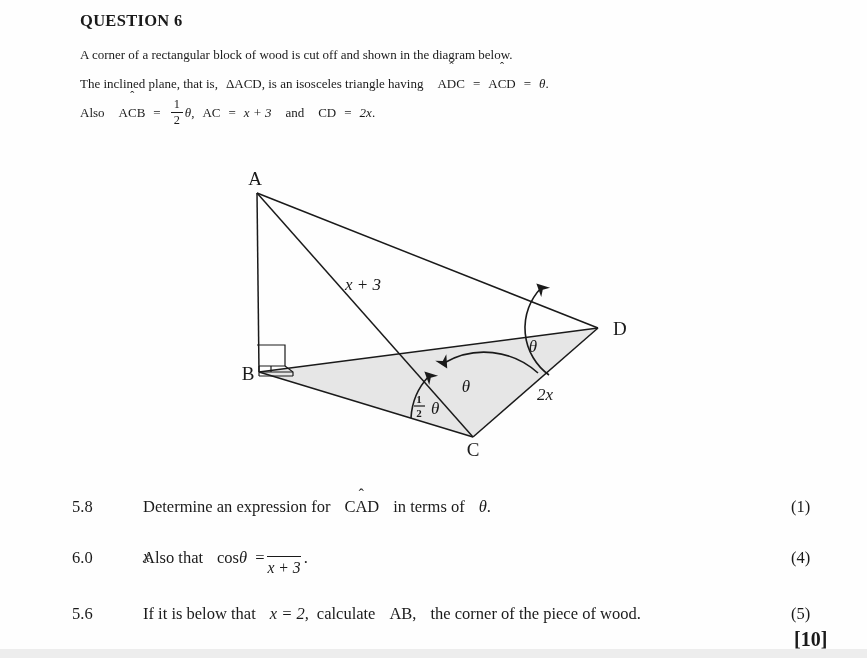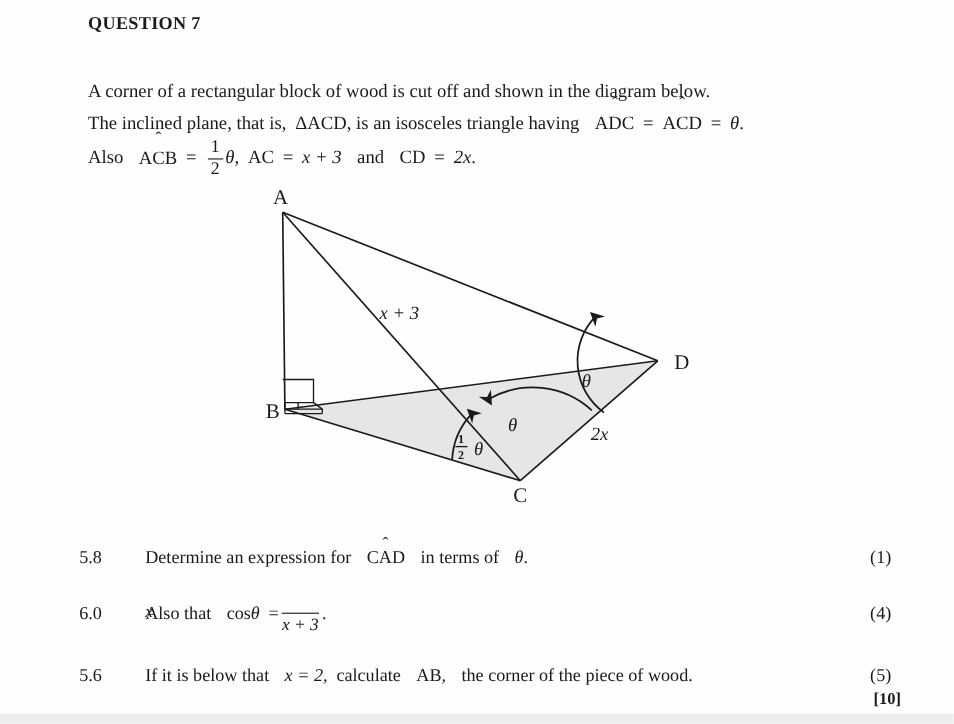--- a/index.html
+++ b/index.html
@@ -38,23 +38,23 @@
     top: 11px;
     font-size: 16.5px;
     font-weight: bold;
     letter-spacing: 0.3px;
   }
 
   
   .intro {
     position: absolute;
     left: 80px;
-    top: 68px;
+    top: 40px;
     width: 700px;
-    font-size: 17px;
+    font-size: 13px;
     line-height: 29px;
   }
   .intro .line { white-space: nowrap; }
   .ital { font-style: italic; }
   .gap { display: inline-block; width: 8px; }
   .gap-l { display: inline-block; width: 14px; }
 
   
   .hat {
     position: relative;
@@ -96,31 +96,31 @@
     position: absolute;
     font-size: 16.5px;
   }
   .subq .num {
     position: absolute;
     left: 0;
     top: 0;
   }
   .subq .body {
     position: absolute;
-    left: 60px;
+    left: 71px;
     top: 0;
     white-space: nowrap;
   }
   .marks {
     position: absolute;
     font-size: 16.5px;
   }
   .total {
     position: absolute;
-    font-size: 15px;
+    font-size: 20px;
     font-weight: bold;
   }
 
   .q71 { left: 72px; top: 497px; }
   .q72 { left: 72px; top: 548px; }
   .q73 { left: 72px; top: 604px; }
   .m71 { left: 791px; top: 497px; }
   .m72 { left: 791px; top: 548px; }
   .m73 { left: 791px; top: 604px; }
   .tot { left: 794px; top: 628px; }
@@ -135,21 +135,21 @@
   }
   .frac-big .num { display: block; font-size: 0.95em; }
   .frac-big .bar { display: block; border-top: 1.3px solid #1a1a1a; margin: 2px 0; }
   .frac-big .den { display: block; font-size: 0.95em; }
 </style>
 </head>
 <body>
 
 <div class="page">
 
-  <div class="q-title">QUESTION 7</div>
+  <div class="q-title">QUESTION 6</div>
 
   <div class="intro">
 
     <div class="line">
       <span>A corner of a rectangular block of wood is cut off and shown in the diagram below.</span>
     </div>
 
     <div class="line">
       <span>The inclined plane, that is,</span><span class="gap"></span><span>ΔACD</span><span>, is an isosceles triangle having</span><span class="gap-l"></span><span class="hat"><span>A</span><span class="hat"><span class="hatmark">̂</span><span>D</span></span><span>C</span></span><span class="gap"></span><span>=</span><span class="gap"></span><span class="hat"><span>A</span><span class="hat"><span class="hatmark">̂</span><span>C</span></span><span>D</span></span><span class="gap"></span><span>=</span><span class="gap"></span><span class="ital">θ</span><span>.</span>
     </div>

